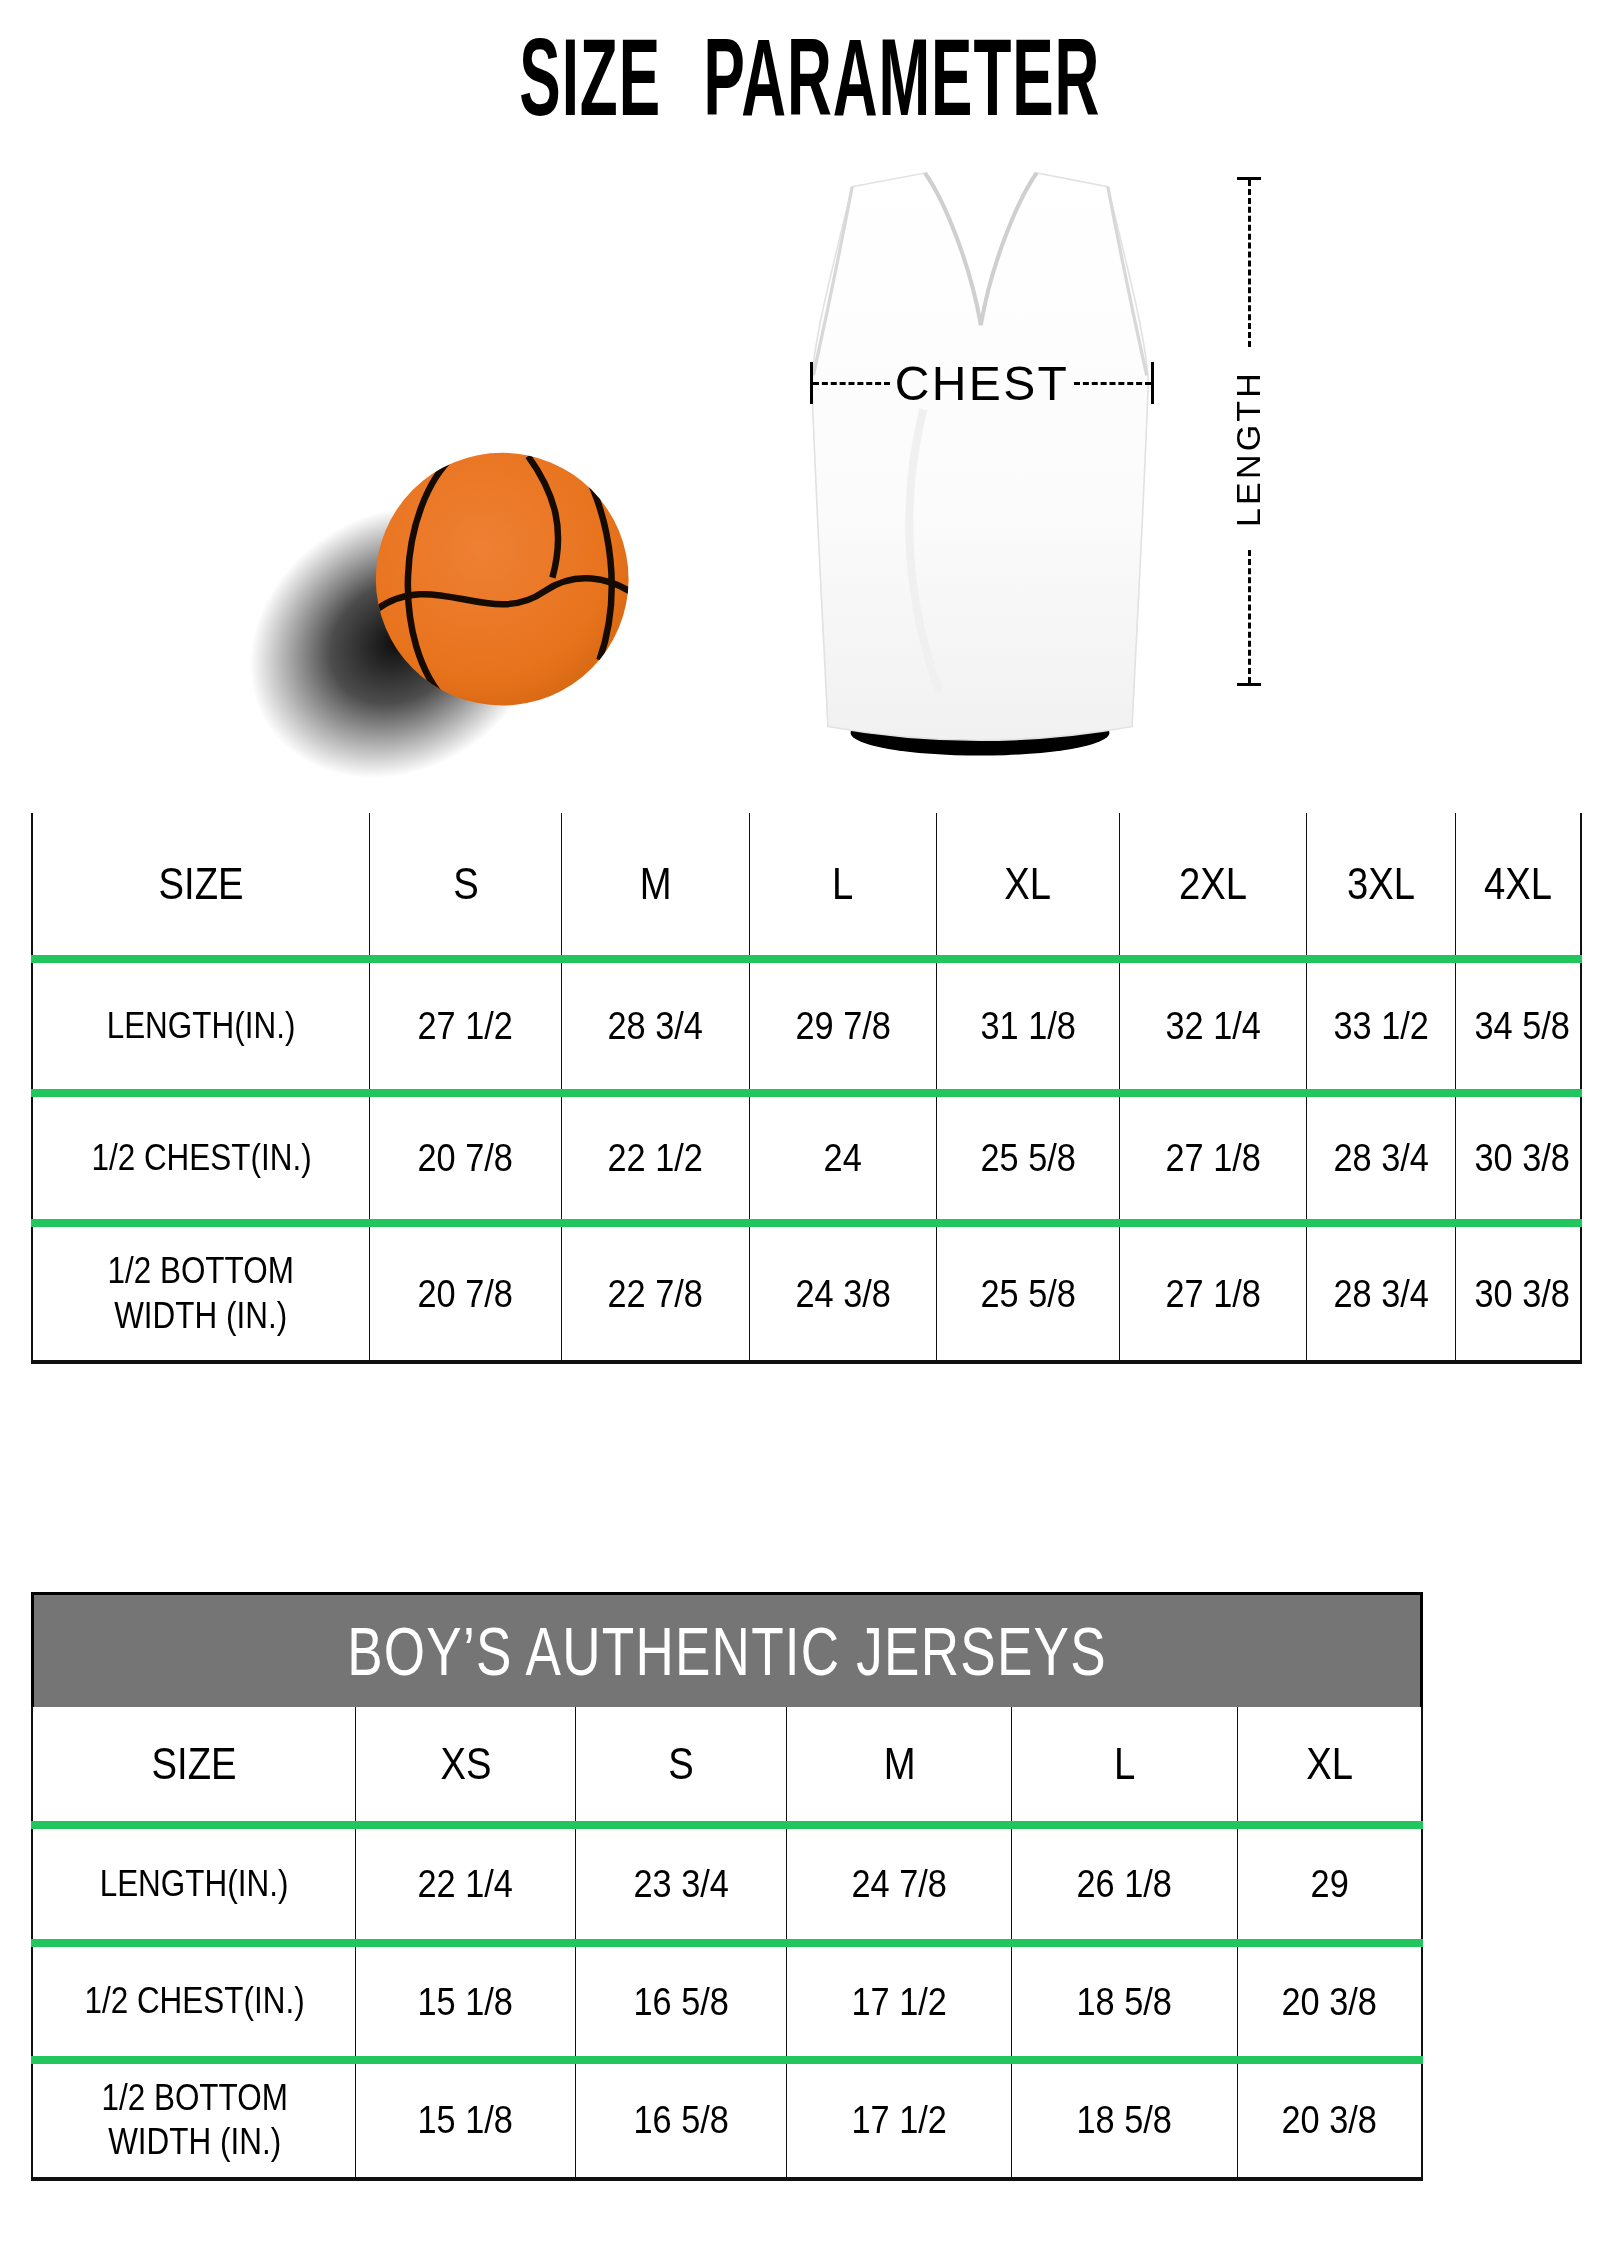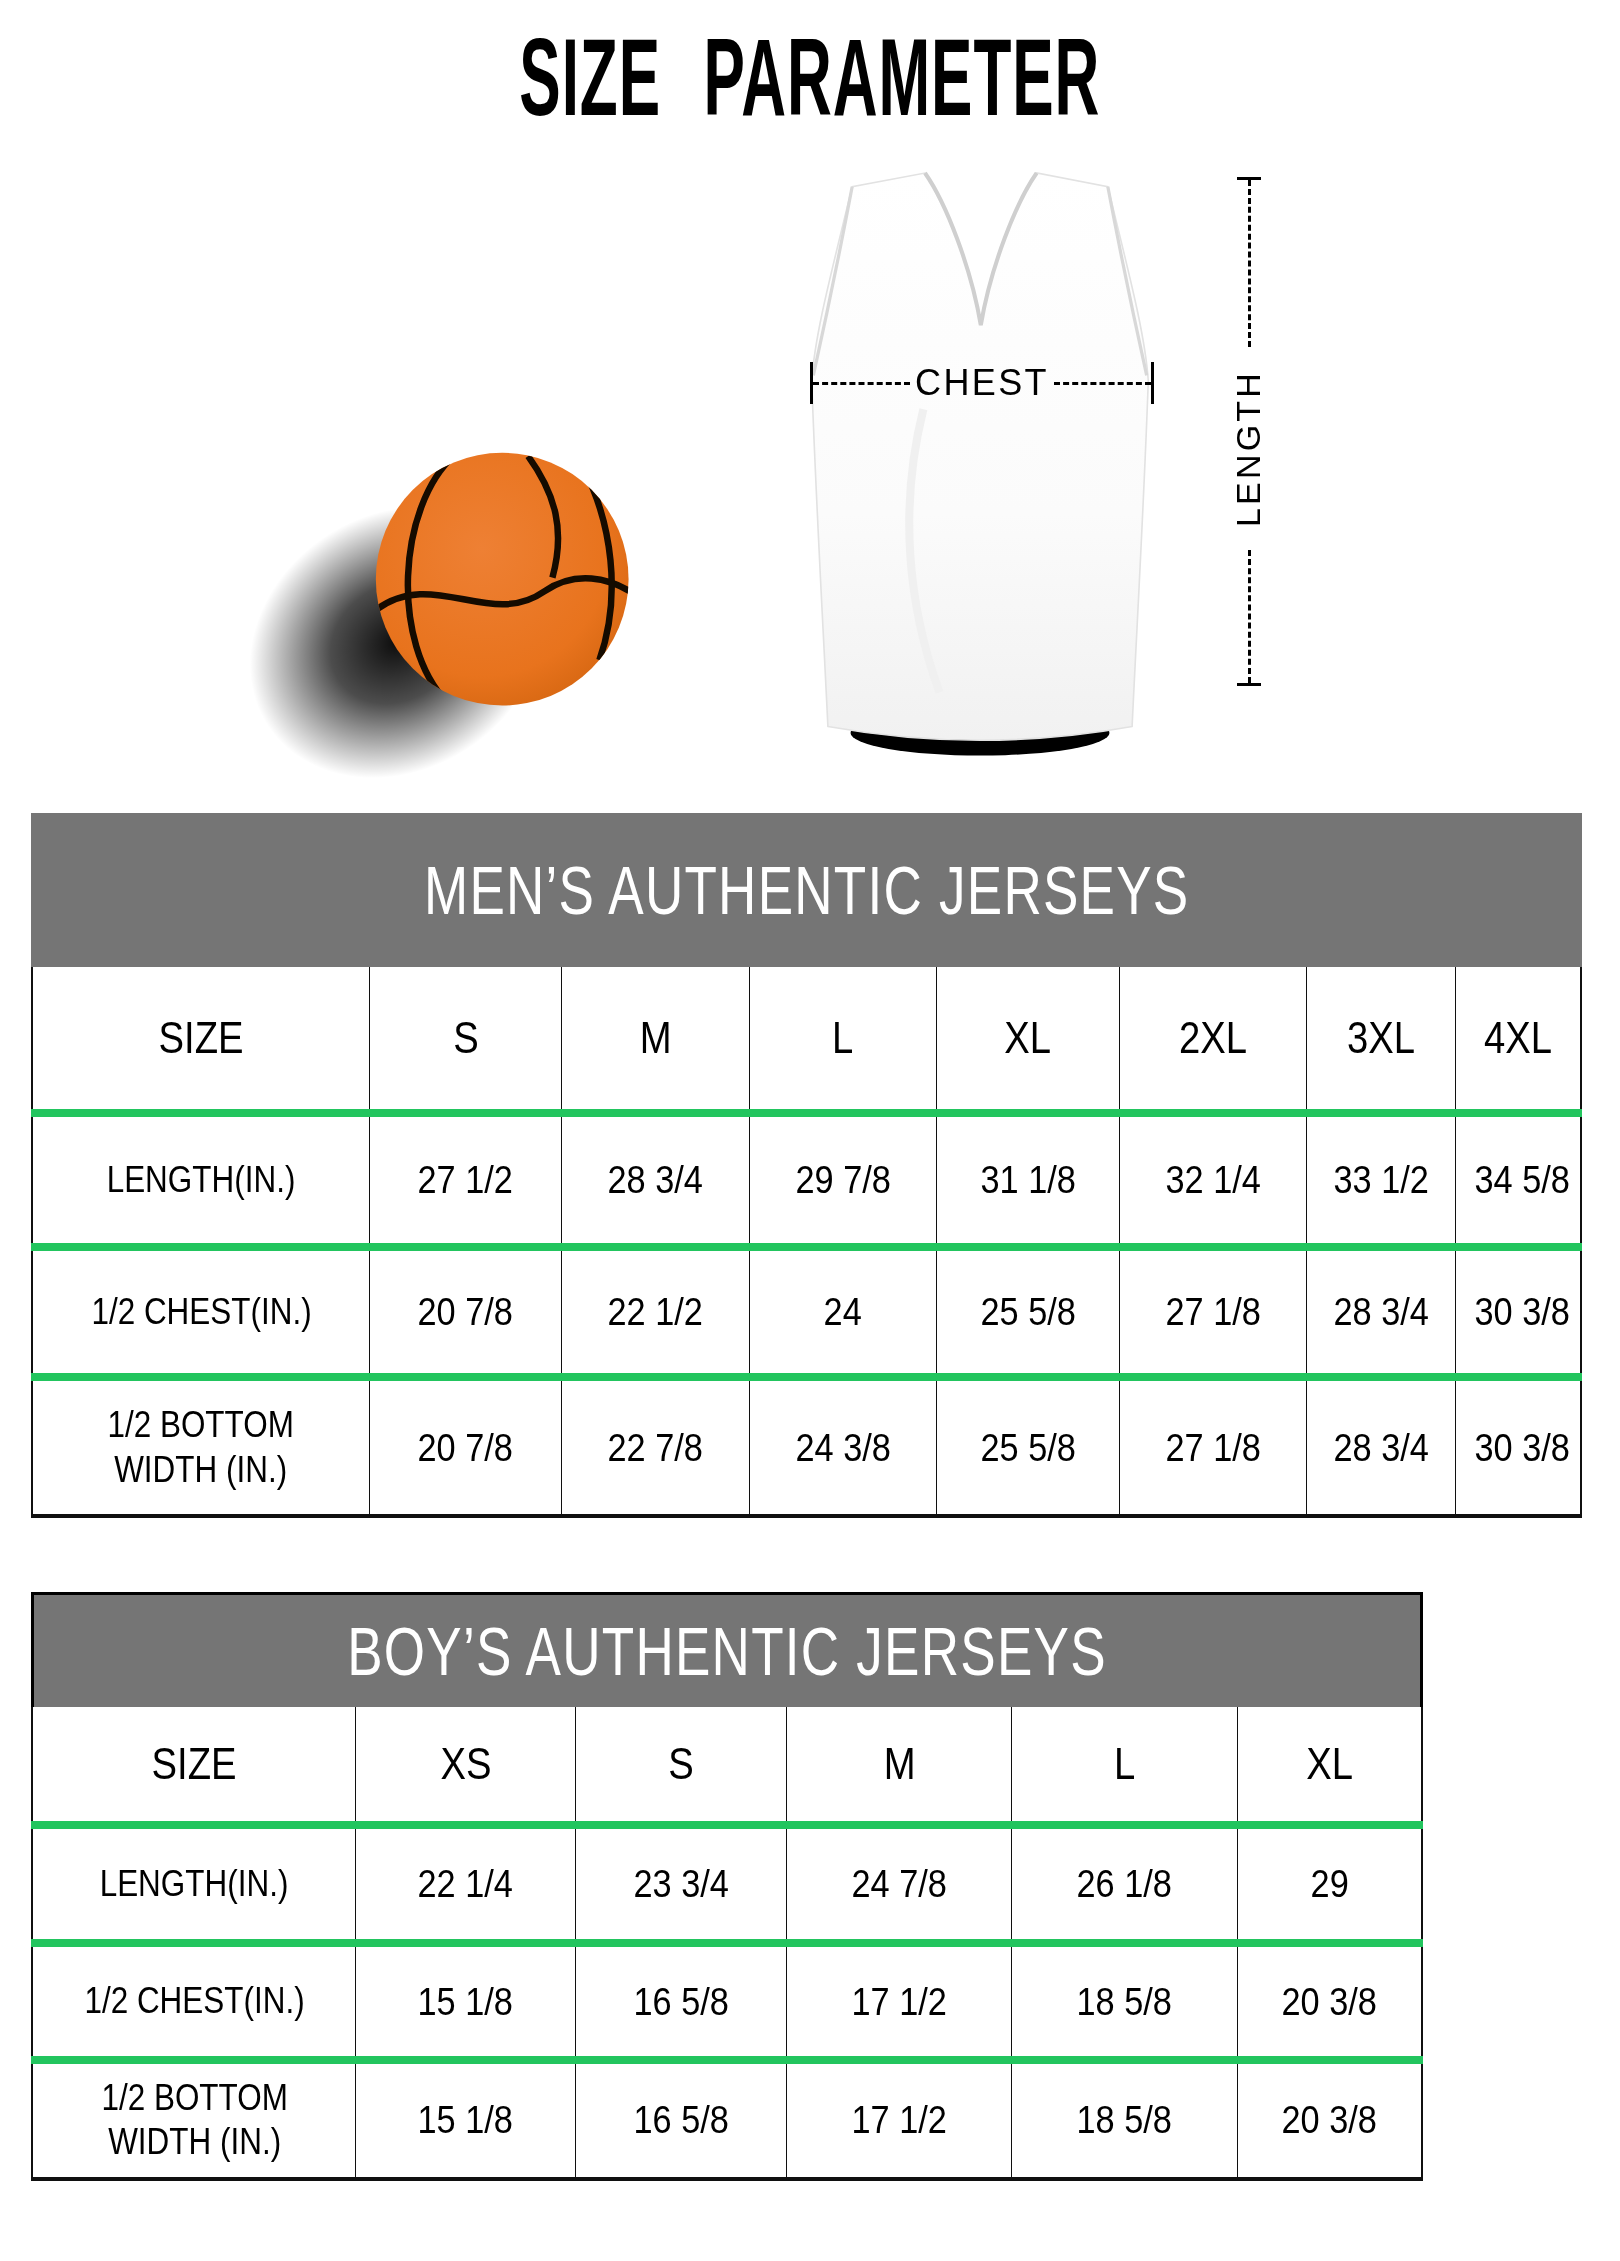--- a/index.html
+++ b/index.html
@@ -11,21 +11,21 @@
   #page-title{position:absolute;top:21px;left:0;width:1620px;text-align:center;text-decoration:underline;}
   #page-title .t-inner{
     display:inline-block;font-size:107px;font-weight:bold;line-height:1.05;
     transform:scale(0.58,1.02);transform-origin:center;letter-spacing:1.6px;word-spacing:42px;white-space:nowrap;
   }
   
   .abs{position:absolute;}
   #chest-line{left:810px;top:362px;width:344px;height:42px;display:flex;align-items:center;}
   .tick-v{width:3.2px;height:42px;background:#000;}
   .hdash{flex:1;height:0;border-top:3.2px dashed #000;}
-  #chest-line .lbl{font-size:36px;letter-spacing:2.4px;padding:0 4.9px;white-space:nowrap;}
+  #chest-line .lbl{font-size:48px;letter-spacing:2.4px;padding:0 4.9px;white-space:nowrap;}
   #length-line{left:1220px;top:177px;width:58px;height:512px;display:flex;flex-direction:column;align-items:center;}
   .tick-h{width:24px;height:3.2px;background:#000;}
   .vdash{width:0;border-left:3.2px dashed #000;}
   .vdash.vtop{height:167px;}
   .vdash.vbot{height:133px;}
   #length-line .rot-box{height:203px;display:flex;align-items:center;justify-content:center;}
   #length-line .lbl{transform:rotate(-90deg);font-size:34px;letter-spacing:3.2px;white-space:nowrap;}
   
   .size-table{position:absolute;}
   #mens-table{left:31px;top:813px;width:1551px;}
@@ -114,23 +114,20 @@
   <div class="tick-h"></div>
   <div class="vdash vtop"></div>
   <div class="rot-box">
     <span class="lbl">LENGTH</span>
   </div>
   <div class="vdash vbot"></div>
   <div class="tick-h"></div>
 </div>
 
 <div id="mens-table" class="size-table">
-  <div class="banner">
-    <span>MEN’S AUTHENTIC JERSEYS</span>
-  </div>
   <table>
     <colgroup>
       <col style="width:21.8%">
         <col style="width:12.4%">
         <col style="width:12.1%">
         <col style="width:12.1%">
       <col style="width:11.8%">
         <col style="width:12.1%">
         <col style="width:9.6%">
         <col style="width:8.1%">

